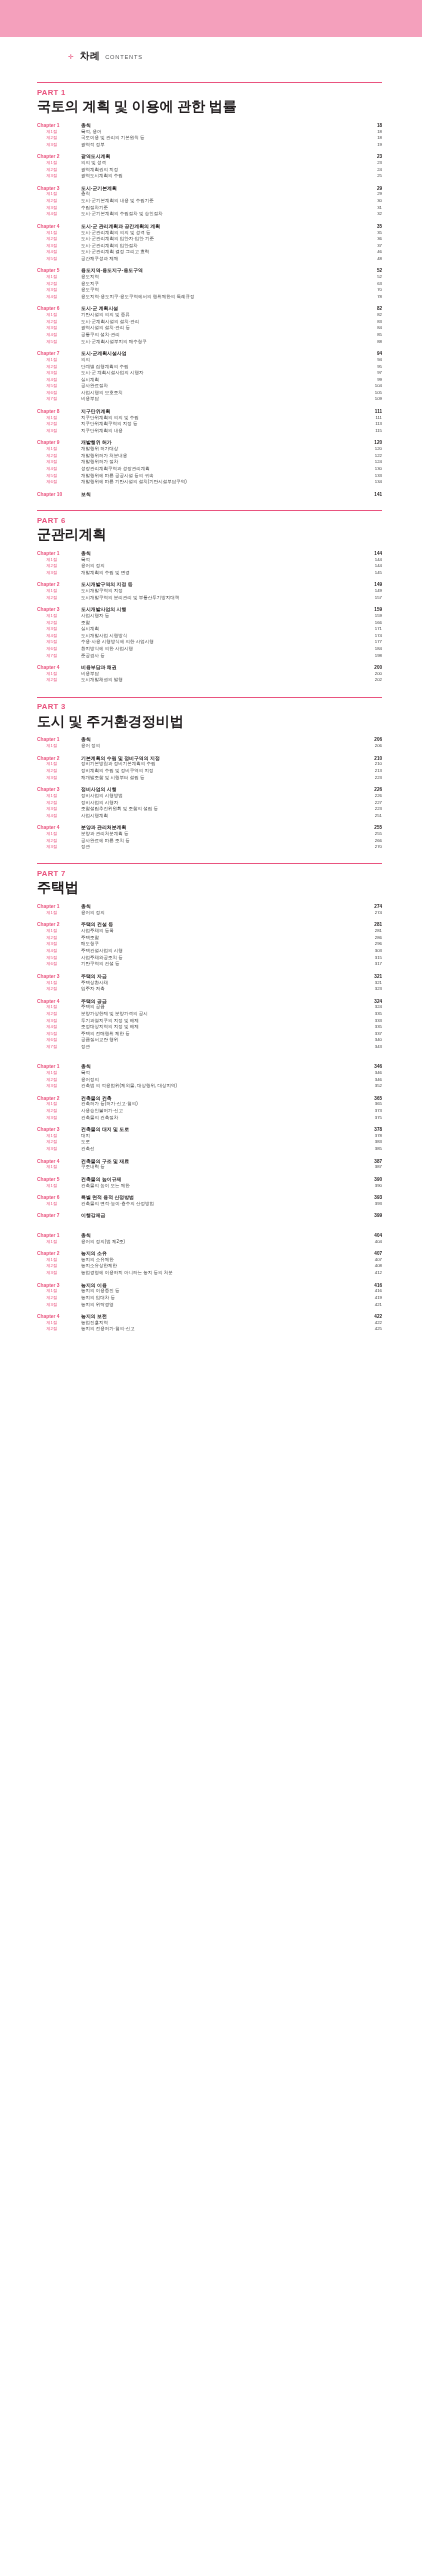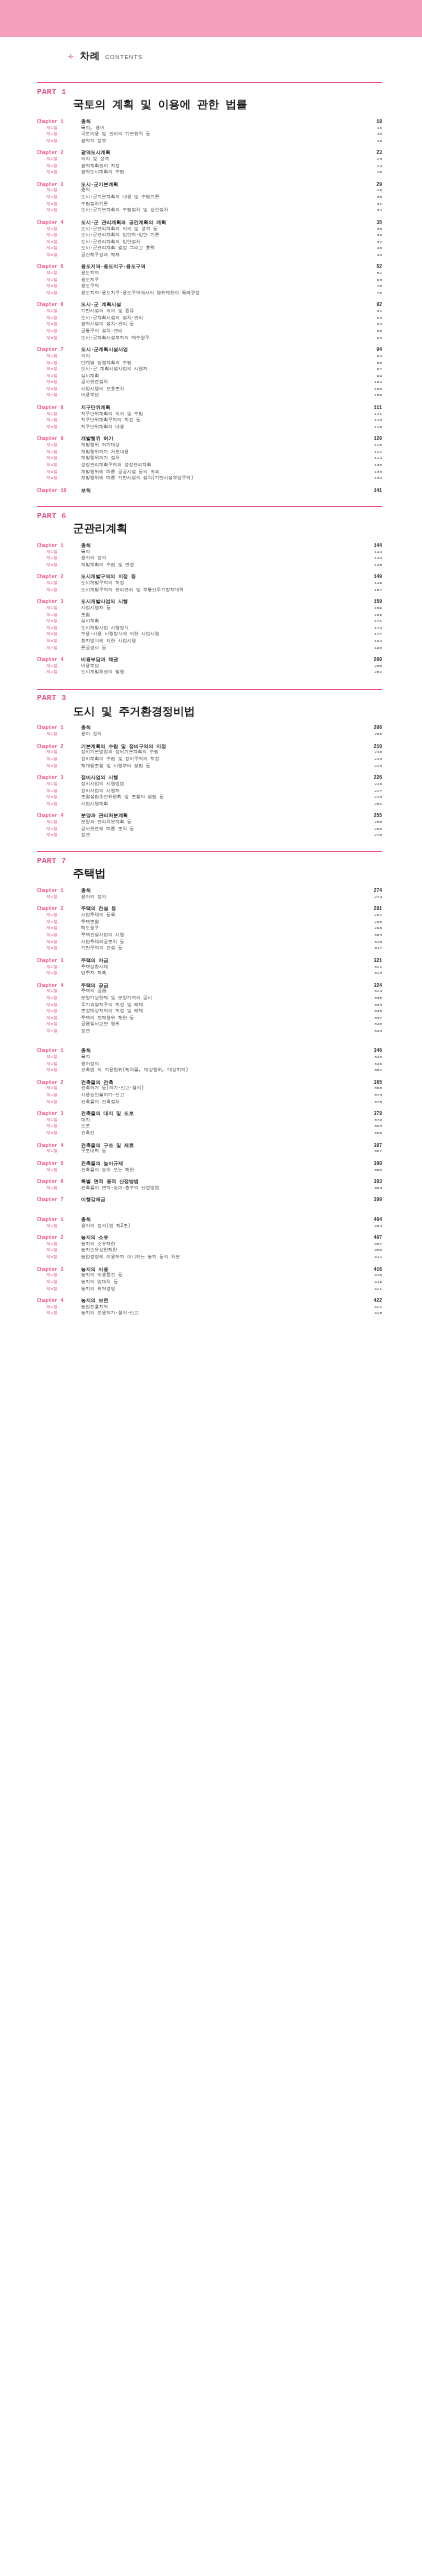--- a/index.html
+++ b/index.html
@@ -50,39 +50,37 @@
     font-weight: normal;
   }
 
   .content {
     padding: 0 40px 0 37px;
   }
 
   
   .part {
     margin-top: 13.4px;
-    font-family: Liberation Mono, monospace;
   }
   .part-head {
     border-top: 1px solid #e9547f;
     padding-top: 4.6px;
   }
   .part-label {
     color: #e9547f;
     font-size: 7.7px;
     font-weight: bold;
     letter-spacing: 0.3px;
   }
   .part-title {
-    font-size: 11px;
+    font-size: 14px;
     font-weight: bold;
     color: #231f20;
     margin-top: 1.5px;
     letter-spacing: -0.1px;
-    margin-left: 36px;
   }
   .part-body { margin-top: 4.6px; }
 
   
   .chapter { margin-top: 5.7px; }
   .chapter-row {
     display: flex;
     align-items: baseline;
     font-size: 4.9px;
   }

